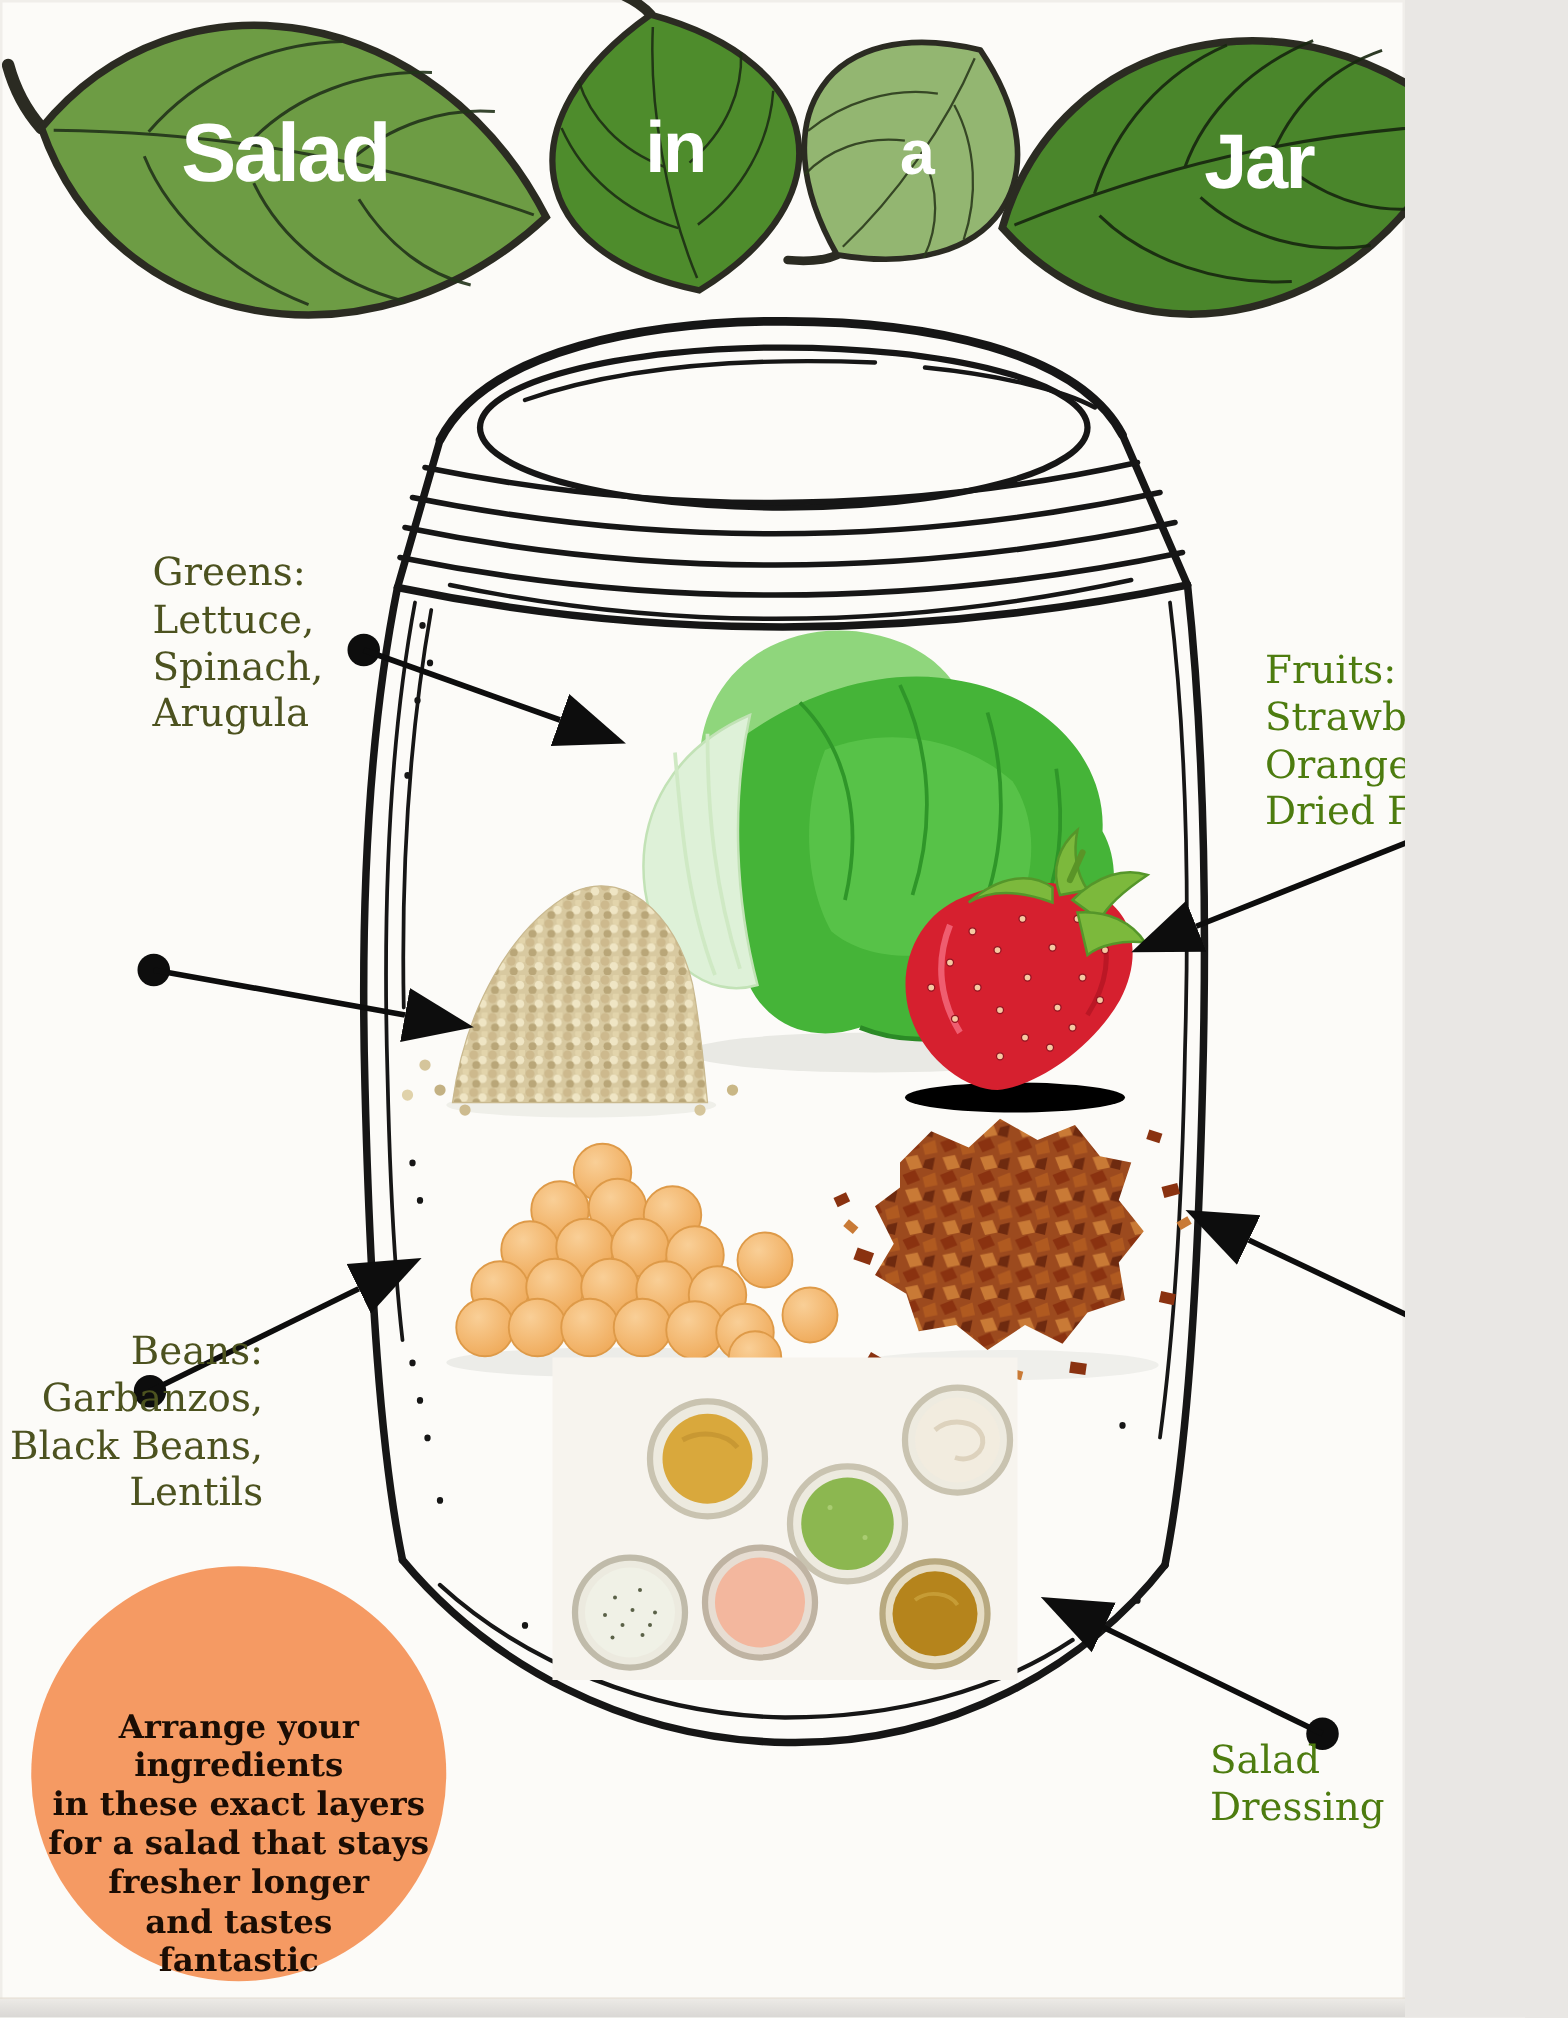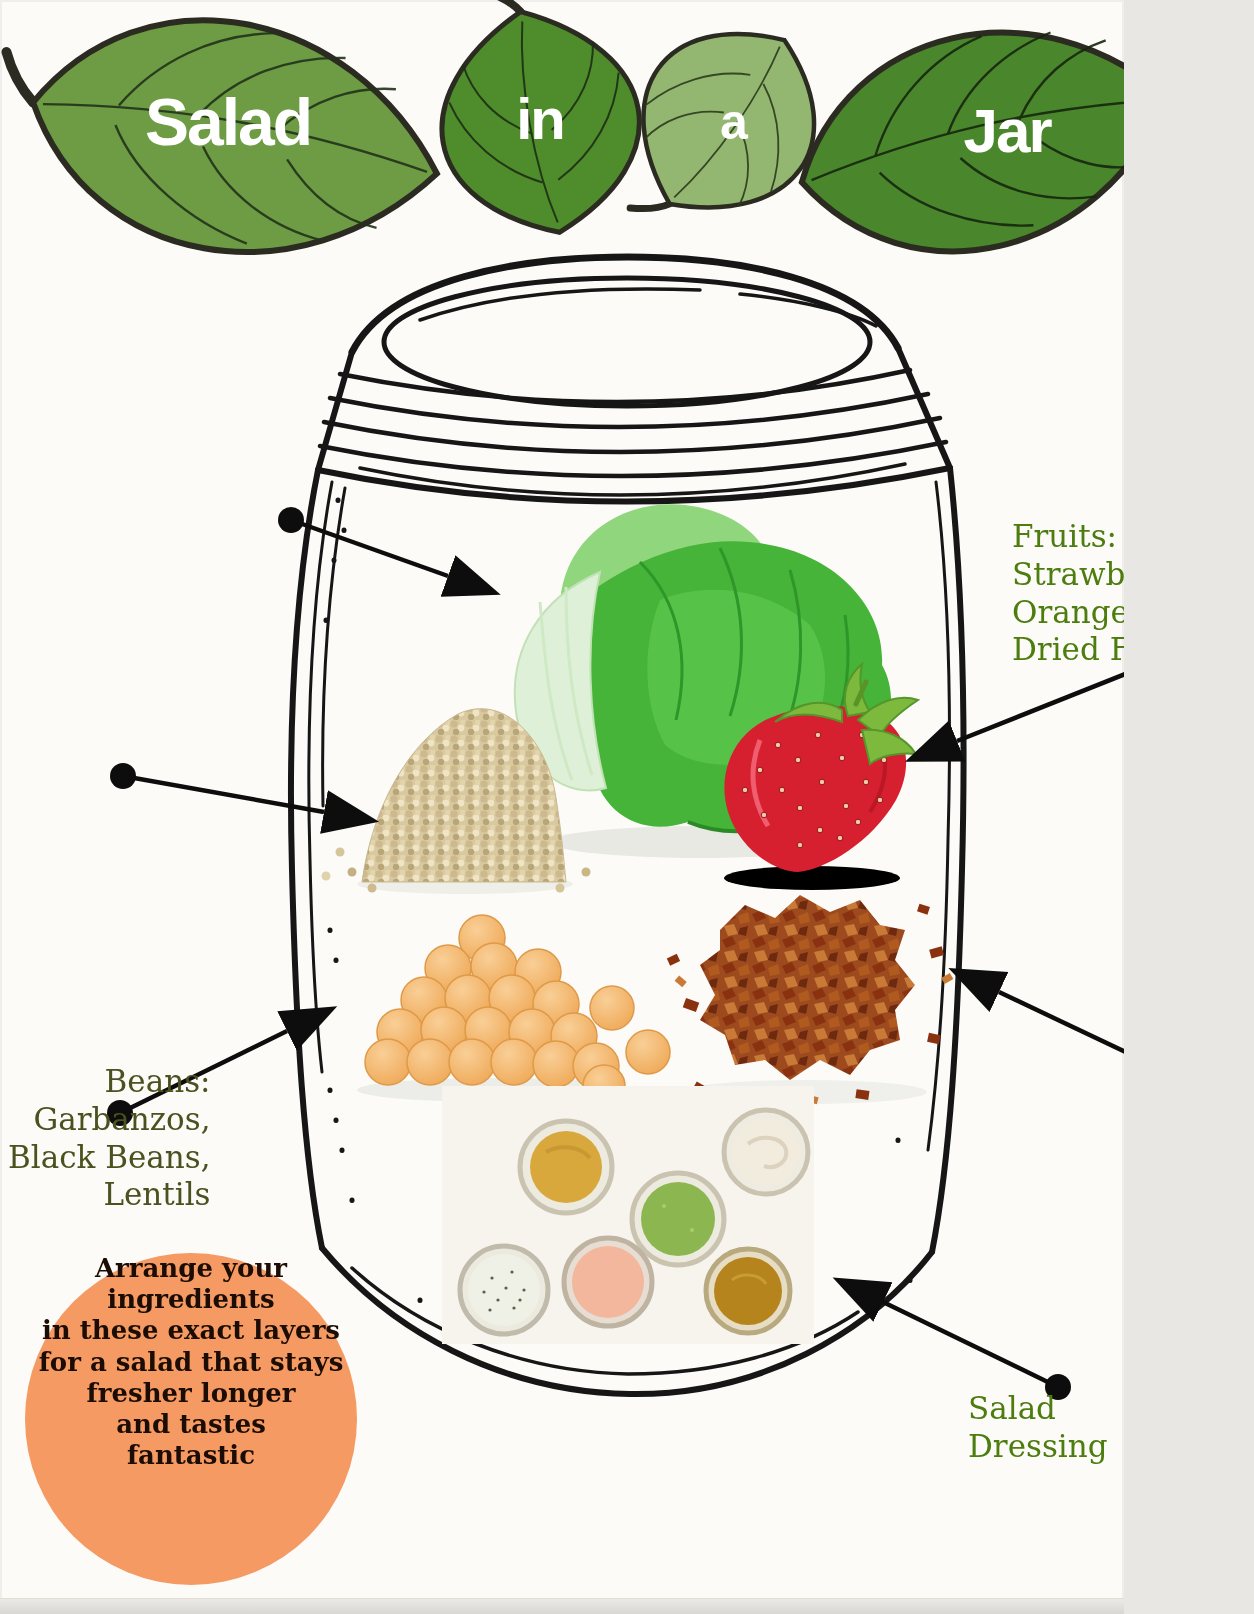--- a/index.html
+++ b/index.html
@@ -6,21 +6,21 @@
   .page{position:relative;width:1124px;height:1614px;background:#fcfbf8;overflow:hidden;
         box-shadow:inset 0 0 0 2px #f0eeea;font-family:"DejaVu Serif",serif;}
   .bottom-strip{position:absolute;left:0;bottom:0;width:100%;height:15px;
         background:linear-gradient(#eceae6,#d9d7d4);border-top:1px solid #e3ddd2;}
   .leaf-word{position:absolute;transform:translate(-50%,-50%);color:#fff;
         font-family:"Liberation Sans",sans-serif;font-weight:bold;letter-spacing:-2px;}
   .label{position:absolute;white-space:pre-line;font-size:31px;line-height:1.22;}
   .label.olive{color:#4c521f;}
   .label.orange{color:#4d7c0f;}
   .callout{position:absolute;left:25px;top:1253px;width:332px;height:332px;border-radius:50%;
-        background:#f59a63;display:flex;align-items:flex-start;justify-content:center;}
+        background:#f59a63;display:flex;align-items:flex-end;justify-content:center;}
   .callout-text{white-space:pre-line;text-align:center;font-weight:bold;color:#1b0d04;
         font-size:26px;line-height:1.2;font-family:"DejaVu Serif",serif;}
   svg{position:absolute;left:0;top:0;}
 </style>
 </head>
 <body>
 
 <div class="page">
 
   <svg width="1254" height="260">
@@ -330,20 +330,24 @@
         <circle cx="1172" cy="1074" r="13" stroke="none"></circle>
         <line x1="1172" y1="1074" x2="999" y2="992" marker-end="url(#ah)"></line>
       </g>
       <g>
         <circle cx="1058" cy="1387" r="13" stroke="none"></circle>
         <line x1="1058" y1="1387" x2="883" y2="1302" marker-end="url(#ah)"></line>
       </g>
     </g>
   </svg>
 
+  <div class="label olive" style="left:122px;top:440px;">Greens:
+Lettuce,
+Spinach,
+Arugula</div>
   <div class="label orange" style="left:1012px;top:518px;">Fruits:
 Strawberries,
 Oranges,
 Dried Fruit</div>
   <div class="label olive" style="left:8px;top:1063px;text-align:right;">Beans:
 Garbanzos,
 Black Beans,
 Lentils</div>
   <div class="label orange" style="left:968px;top:1390px;">Salad Dressing</div>
 

